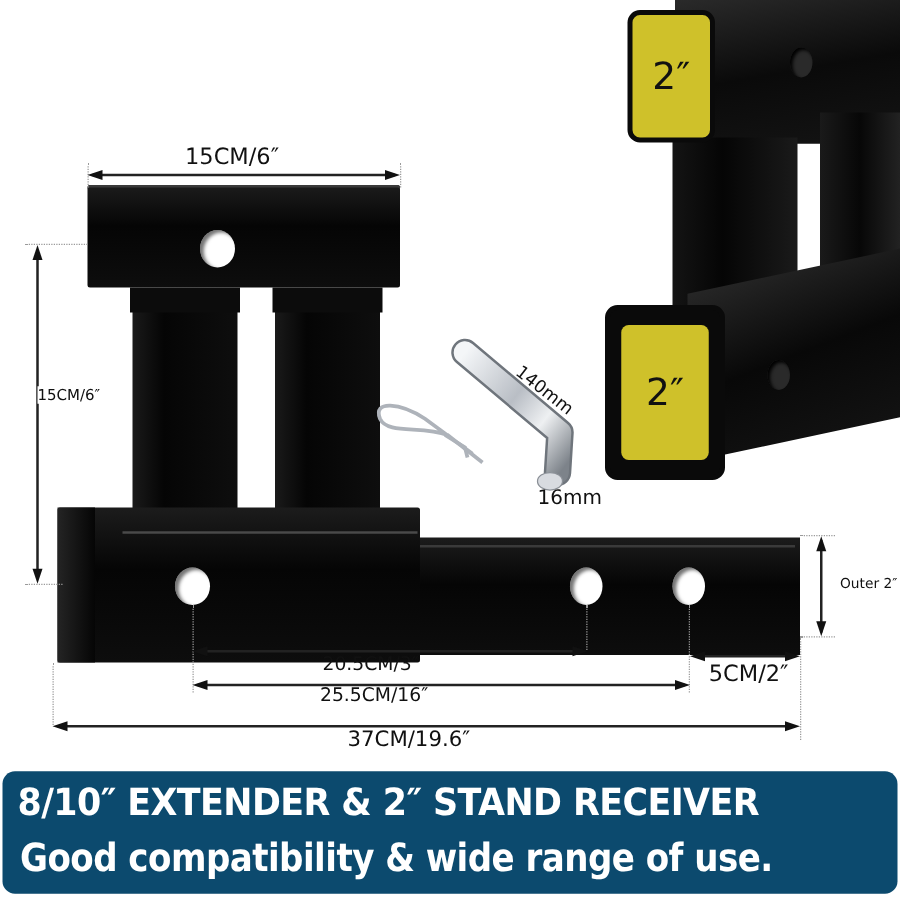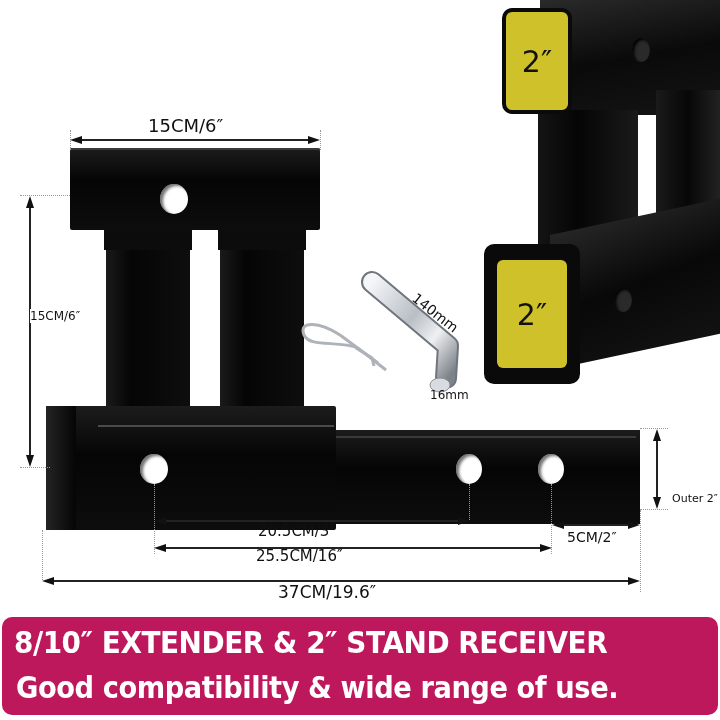--- a/index.html
+++ b/index.html
@@ -12,21 +12,21 @@
     .vline { position: absolute; width: 1.5px; background: #222; }
     .guide-v { position: absolute; width: 1px; border-left: 1px dotted #9a9a9a; }
     .guide-h { position: absolute; height: 1px; border-top: 1px dotted #9a9a9a; }
     .arrow-l, .arrow-r, .arrow-u, .arrow-d { position: absolute; width: 0; height: 0; }
     .arrow-l { border-top: 4px solid transparent; border-bottom: 4px solid transparent; border-right: 12px solid #111; }
     .arrow-r { border-top: 4px solid transparent; border-bottom: 4px solid transparent; border-left: 12px solid #111; }
     .arrow-u { border-left: 4px solid transparent; border-right: 4px solid transparent; border-bottom: 12px solid #111; }
     .arrow-d { border-left: 4px solid transparent; border-right: 4px solid transparent; border-top: 12px solid #111; }
     .hole { position: absolute; border-radius: 50%; background: #ffffff; box-shadow: inset 3px 2px 3px rgba(0,0,0,0.55); }
     .cap { position: absolute; border: 4px solid #0a0a0a; border-radius: 10px; display: flex; align-items: center; justify-content: center; font-family: "DejaVu Sans", sans-serif; color: #111; }
-    .banner { position: absolute; left: 2px; top: 617px; width: 716px; height: 98px; background: #be185d; border-radius: 10px; color: #fff; font-family: "DejaVu Sans", sans-serif; font-weight: bold; }
+    .banner { position: absolute; left: 2px; top: 617px; width: 716px; height: 98px; background: #0c4a6e; border-radius: 10px; color: #fff; font-family: "DejaVu Sans", sans-serif; font-weight: bold; }
     .banner .line1 { position: absolute; left: 12px; top: 8px; font-size: 30px; letter-spacing: -0.5px; white-space: nowrap; transform: scaleX(0.93); transform-origin: left; }
     .banner .line2 { position: absolute; left: 14px; top: 52px; font-size: 31px; letter-spacing: -0.5px; white-space: nowrap; transform: scaleX(0.88); transform-origin: left; }
   </style>
 </head>
 <body>
 
 <div class="abs" style="left:0;top:0;width:584px;height:610px;">
 
   <div class="abs steel" style="left:70px;top:148px;width:250px;height:82px;border-radius:2px;box-shadow:inset 0 2px 0 #3a3a3a;"></div>
   <div class="hole" style="left:160px;top:184px;width:28px;height:30px;"></div>
@@ -59,40 +59,40 @@
   <div class="vline" style="left:29px;top:200px;height:262px;"></div>
   <div class="arrow-u" style="left:26px;top:196px;"></div>
   <div class="arrow-d" style="left:26px;top:455px;"></div>
   <div class="dim-label" style="left:30px;top:309px;font-size:12px;background:#fff;">15CM/6″</div>
 
   <div class="guide-h" style="left:640px;top:428px;width:28px;"></div>
   <div class="guide-h" style="left:640px;top:509px;width:28px;"></div>
   <div class="vline" style="left:656px;top:432px;height:74px;"></div>
   <div class="arrow-u" style="left:653px;top:429px;"></div>
   <div class="arrow-d" style="left:653px;top:497px;"></div>
-  <div class="dim-label" style="left:672px;top:460px;font-size:11px;margin-top:32px;">Outer 2″</div>
+  <div class="dim-label" style="left:672px;top:460px;font-size:11px;">Outer 2″</div>
 
   <div class="guide-v" style="left:154px;top:484px;height:70px;"></div>
   <div class="guide-v" style="left:469px;top:484px;height:36px;"></div>
   <div class="hline" style="left:158px;top:520px;width:308px;"></div>
   <div class="arrow-l" style="left:154px;top:517px;"></div>
   <div class="arrow-r" style="left:458px;top:517px;"></div>
   <div class="dim-label" style="left:258px;top:522px;font-size:15px;">20.5CM/3″</div>
 
   <div class="guide-v" style="left:551px;top:484px;height:70px;"></div>
   <div class="hline" style="left:158px;top:547px;width:390px;"></div>
   <div class="arrow-l" style="left:154px;top:544px;"></div>
   <div class="arrow-r" style="left:540px;top:544px;"></div>
   <div class="dim-label" style="left:256px;top:547px;font-size:15px;">25.5CM/16″</div>
 
   <div class="guide-v" style="left:640px;top:510px;height:82px;"></div>
   <div class="hline" style="left:556px;top:524px;width:80px;"></div>
   <div class="arrow-l" style="left:552px;top:521px;"></div>
   <div class="arrow-r" style="left:628px;top:521px;"></div>
-  <div class="dim-label" style="left:567px;top:529px;font-size:14px;">5CM/2″</div>
+  <div class="dim-label" style="left:567px;top:529px;font-size:18px;">5CM/2″</div>
 
   <div class="guide-v" style="left:42px;top:530px;height:50px;"></div>
   <div class="hline" style="left:46px;top:580px;width:590px;"></div>
   <div class="arrow-l" style="left:42px;top:577px;"></div>
   <div class="arrow-r" style="left:628px;top:577px;"></div>
   <div class="dim-label" style="left:278px;top:582px;font-size:17px;">37CM/19.6″</div>
 </div>
 
 <div class="abs" style="left:300px;top:240px;width:190px;height:170px;">
   <svg width="190" height="170" viewBox="0 0 190 170">
@@ -106,21 +106,21 @@
     </defs>
 
     <path d="M78 123 L40 95 C20 82 -2 80 4 95 C10 108 38 100 58 108 L86 130" fill="none" stroke="#aeb3ba" stroke-width="3"></path>
     <path d="M56 108 L72 118 L74 126" fill="none" stroke="#aeb3ba" stroke-width="3"></path>
 
     <path d="M72 42 L148 106 L146 138" fill="none" stroke="#6f757c" stroke-width="22" stroke-linecap="round" stroke-linejoin="round"></path>
     <path d="M72 42 L148 106 L146 138" fill="none" stroke="url(#chrome)" stroke-width="18" stroke-linecap="round" stroke-linejoin="round"></path>
     <ellipse cx="140" cy="145" rx="10" ry="7" fill="#d8dbe0" stroke="#8b9097"></ellipse>
   </svg>
   <div class="dim-label" style="left:114px;top:48px;font-size:14px;transform:rotate(38deg);transform-origin:left;">140mm</div>
-  <div class="dim-label" style="left:130px;top:148px;font-size:12px;">16mm</div>
+  <div class="dim-label" style="left:130px;top:148px;font-size:16px;">16mm</div>
 </div>
 
 <div class="abs" style="left:480px;top:0;width:240px;height:390px;">
 
   <div class="abs" style="left:60px;top:0;width:180px;height:115px;background:linear-gradient(170deg,#2a2a2a,#0a0a0a 50%,#141414);"></div>
   <div class="hole" style="left:152px;top:38px;width:18px;height:24px;background:#2a2a2a;box-shadow:inset 2px 2px 3px #000;"></div>
 
   <div class="abs" style="left:58px;top:110px;width:100px;height:150px;background:linear-gradient(90deg,#141414,#050505 40%,#1a1a1a);"></div>
   <div class="abs" style="left:176px;top:90px;width:64px;height:150px;background:linear-gradient(90deg,#1a1a1a,#070707 50%,#222);"></div>
 

